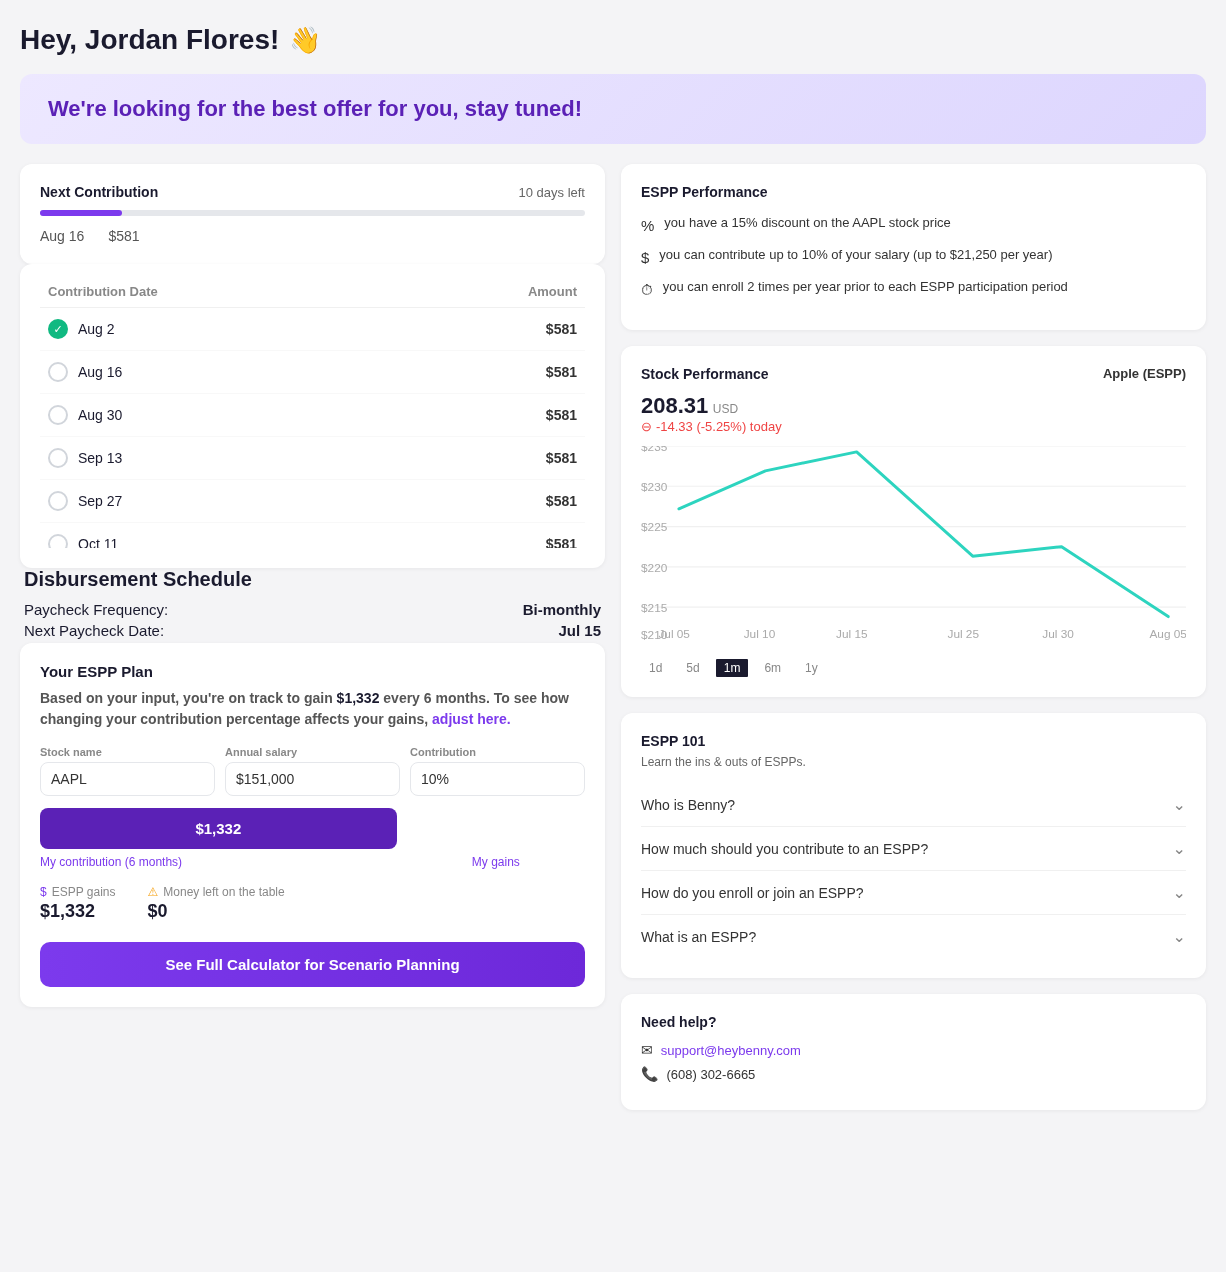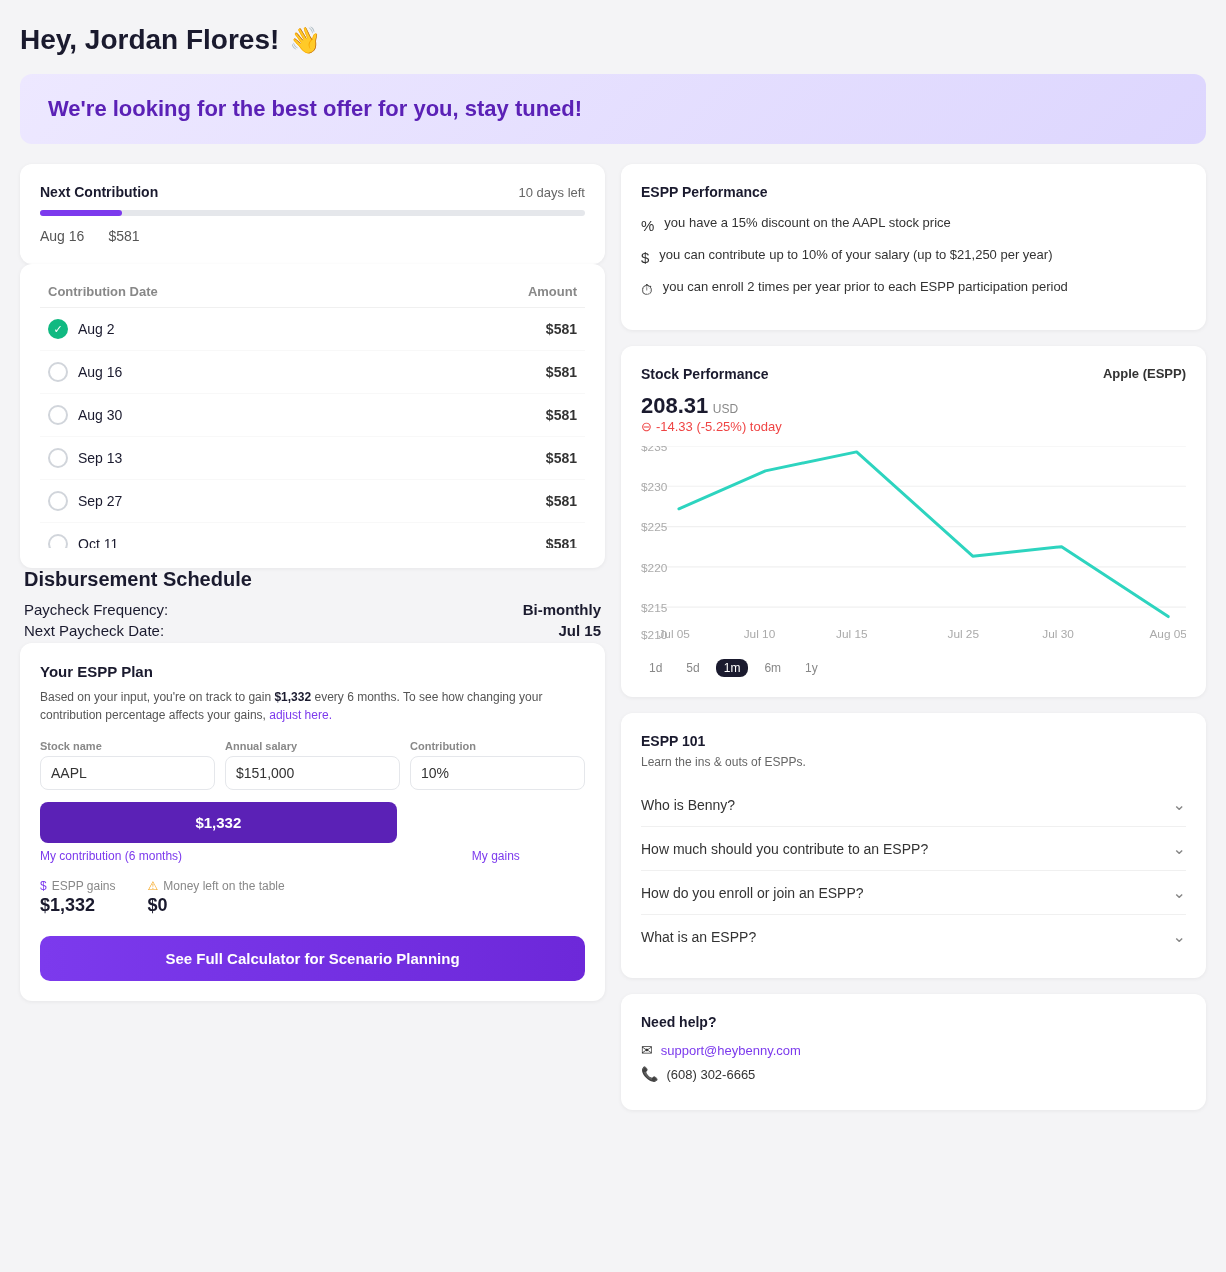--- a/index.html
+++ b/index.html
@@ -75,21 +75,21 @@
     .check-empty { border: 2px solid #d1d5db; color: transparent; }
     .amount { font-weight: 600; color: #333; }
     .disbursement-row {
       display: flex; justify-content: space-between;
       font-size: 15px; margin-bottom: 4px;
     }
     .disbursement-row .key { font-weight: 500; }
     .disbursement-row .val { font-weight: 600; }
     
     .espp-plan-title { font-size: 15px; font-weight: 700; margin-bottom: 8px; }
-    .espp-plan-desc { font-size: 12px; color: #555; margin-bottom: 16px; line-height: 1.5; }
+    .espp-plan-desc { font-size: 14px; color: #555; margin-bottom: 16px; line-height: 1.5; font-weight: bold; }
     .espp-plan-desc strong { color: #1a1a2e; }
     .espp-plan-desc a { color: #7c3aed; text-decoration: none; }
     .input-row {
       display: grid; grid-template-columns: 1fr 1fr 1fr; gap: 10px;
       margin-bottom: 12px;
     }
     .input-group label { font-size: 11px; font-weight: 600; color: #888; margin-bottom: 4px; display: block; }
     .input-group input {
       width: 100%; padding: 8px 10px;
       border: 1px solid #e5e7eb; border-radius: 8px;
@@ -141,21 +141,21 @@
     .stock-price-sub { font-size: 12px; color: #888; font-weight: 400; }
     .stock-change { color: #ef4444; font-size: 13px; display: flex; align-items: center; gap: 4px; margin-bottom: 12px; }
     .chart-container { position: relative; }
     .time-tabs {
       display: flex; gap: 8px; margin-top: 8px;
     }
     .time-tab {
       font-size: 12px; padding: 2px 8px; border-radius: 4px;
       cursor: pointer; color: #888; border: none; background: none;
     }
-    .time-tab.active { background: #1a1a2e; color: #fff; border-radius: 8px; }
+    .time-tab.active { background: #1a1a2e; color: #fff; border-radius: 1px; }
     
     .espp101-title { font-size: 14px; font-weight: 700; margin-bottom: 6px; }
     .espp101-desc { font-size: 12px; color: #666; margin-bottom: 14px; }
     .faq-item {
       border-bottom: 1px solid #f0f0f0; padding: 12px 0;
       display: flex; justify-content: space-between; align-items: center;
       cursor: pointer;
     }
     .faq-item:last-child { border-bottom: none; }
     .faq-question { font-size: 14px; font-weight: 500; color: #333; }

